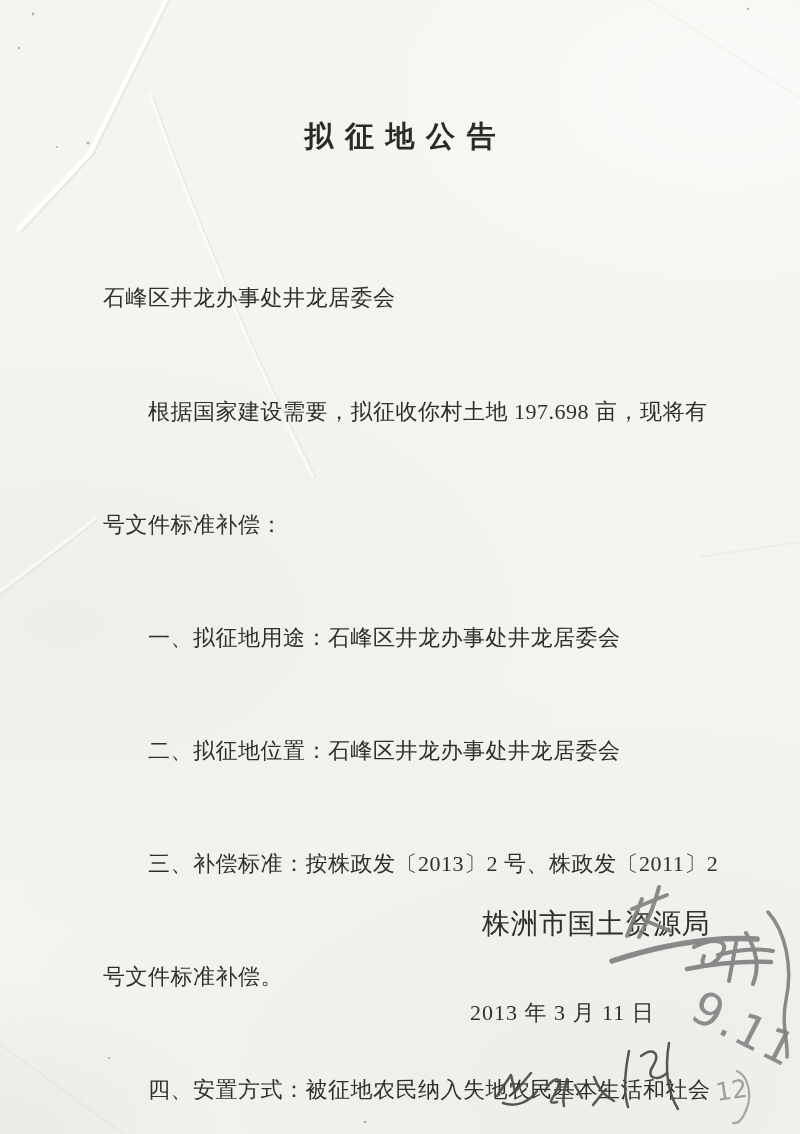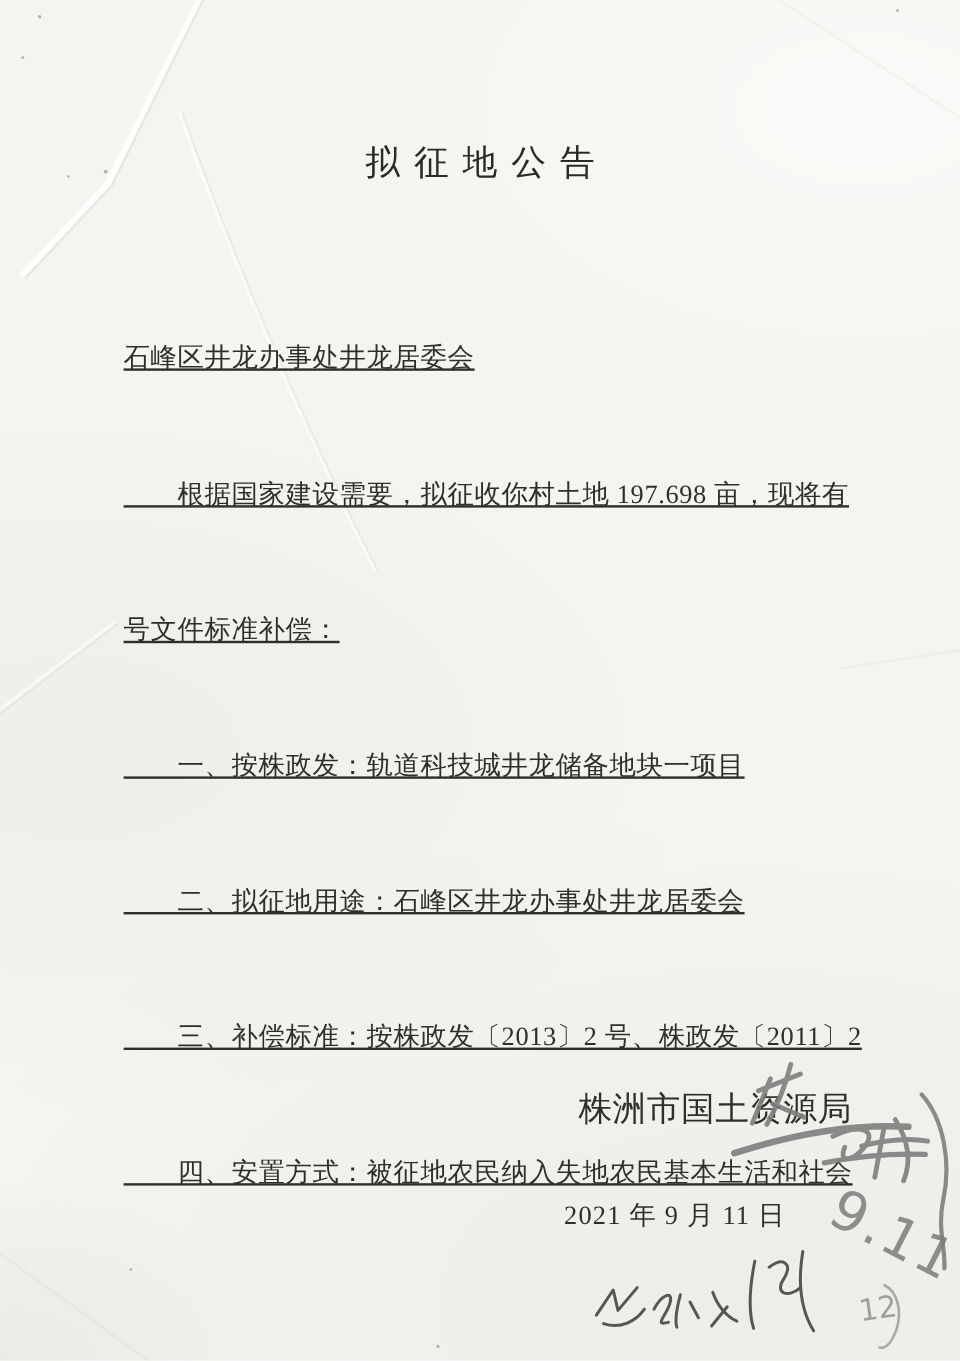--- a/index.html
+++ b/index.html
@@ -15,30 +15,30 @@
       radial-gradient(320px 220px at 0% 100%, rgba(90,85,75,0.06), transparent 70%),
       radial-gradient(700px 420px at 90% 8%, rgba(255,255,255,0.55), transparent 60%),
       #f5f4f0;
   }
   svg.overlay{position:absolute;left:0;top:0;width:800px;height:1134px;pointer-events:none;}
   .creases{z-index:0;}
   .handwriting{z-index:3;}
   .doc-title{
     position:absolute;top:118px;left:0;width:100%;
     margin:0;text-align:center;
-    font-size:29px;font-weight:normal;line-height:1.25;
+    font-size:29px;font-weight:bold;line-height:1.25;
     letter-spacing:0.40em;text-indent:0.40em;
     color:#2b2a27;z-index:1;
   }
   .doc-body{
     position:absolute;top:204px;left:103px;width:620px;
     font-size:22px;line-height:37.7px;letter-spacing:0.5px;
     white-space:pre;z-index:1;
   }
-  .doc-line{height:37.7px;text-decoration:underline;}
+  .doc-line{height:37.7px;}
   .sig-agency{
     position:absolute;top:905px;left:482px;
     font-size:28px;letter-spacing:0.5px;z-index:1;
   }
   .sig-date{
     position:absolute;top:998px;left:470px;
     font-size:22px;letter-spacing:1px;z-index:1;
   }
   .pencil{stroke:#7f7f7f;fill:none;stroke-linecap:round;stroke-linejoin:round;opacity:0.9;}
   .pencil-light{stroke:#9b9b9b;fill:none;stroke-linecap:round;stroke-linejoin:round;opacity:0.85;}
@@ -71,39 +71,40 @@
       <circle cx="109" cy="1058" r="1.1"></circle>
     </g>
   </svg>
 
   <h1 class="doc-title">拟征地公告</h1>
 
   <div class="doc-body">
     <div class="doc-line">石峰区井龙办事处井龙居委会</div>
     <div class="doc-line">　　根据国家建设需要，拟征收你村土地 197.698 亩，现将有</div>
     <div class="doc-line">号文件标准补偿：</div>
-    <div class="doc-line">　　一、按株政发：轨道科技城井龙储备地块一项目</div>
-    <div class="doc-line">　　二、拟征地用途：石峰区井龙办事处井龙居委会</div>
+    <div class="doc-line">　　一、拟征地用途：石峰区井龙办事处井龙居委会</div>
+    <div class="doc-line">　　二、拟征地位置：石峰区井龙办事处井龙居委会</div>
     <div class="doc-line">　　三、补偿标准：按株政发〔2013〕2 号、株政发〔2011〕2</div>
+    <div class="doc-line">号文件标准补偿。</div>
     <div class="doc-line">　　四、安置方式：被征地农民纳入失地农民基本生活和社会</div>
     
     
     
     
     
     
     
     
     
     
     
   </div>
 
   <div class="sig-agency">株洲市国土资源局</div>
-  <div class="sig-date">2021 年 9 月 11 日</div>
+  <div class="sig-date">2013 年 3 月 11 日</div>
 
   <svg class="overlay handwriting" viewBox="0 0 800 1134" aria-hidden="true">
 
     <g class="pencil" stroke-width="4">
       <path d="M642 899 L627 936"></path>
       <path d="M632 909 L667 895"></path>
       <path d="M659 887 C655 903 648 921 639 937"></path>
       <path d="M644 920 L670 931"></path>
       <path d="M612 961 C655 947 705 936 757 939" stroke-width="5.5"></path>
       <path d="M694 947 C716 936 731 941 721 955 C712 967 698 971 704 956"></path>

